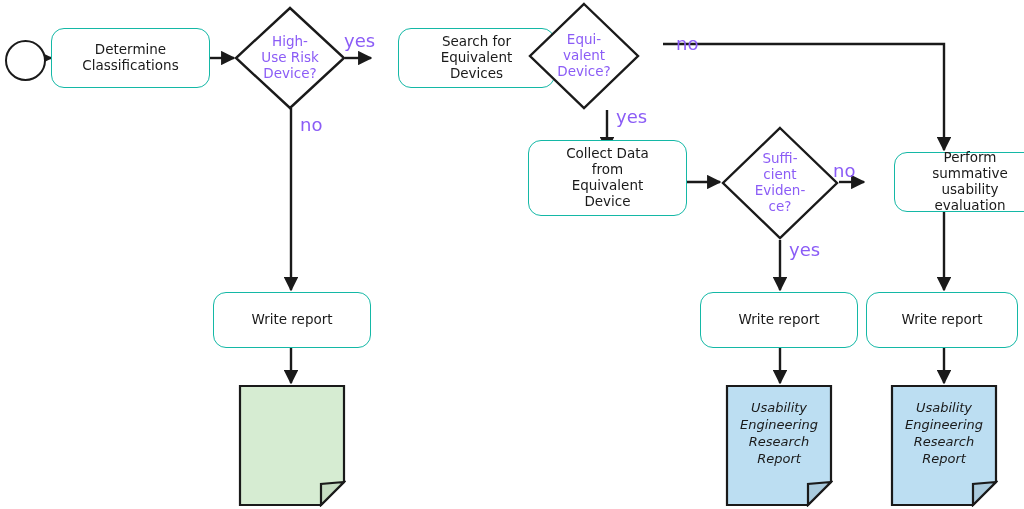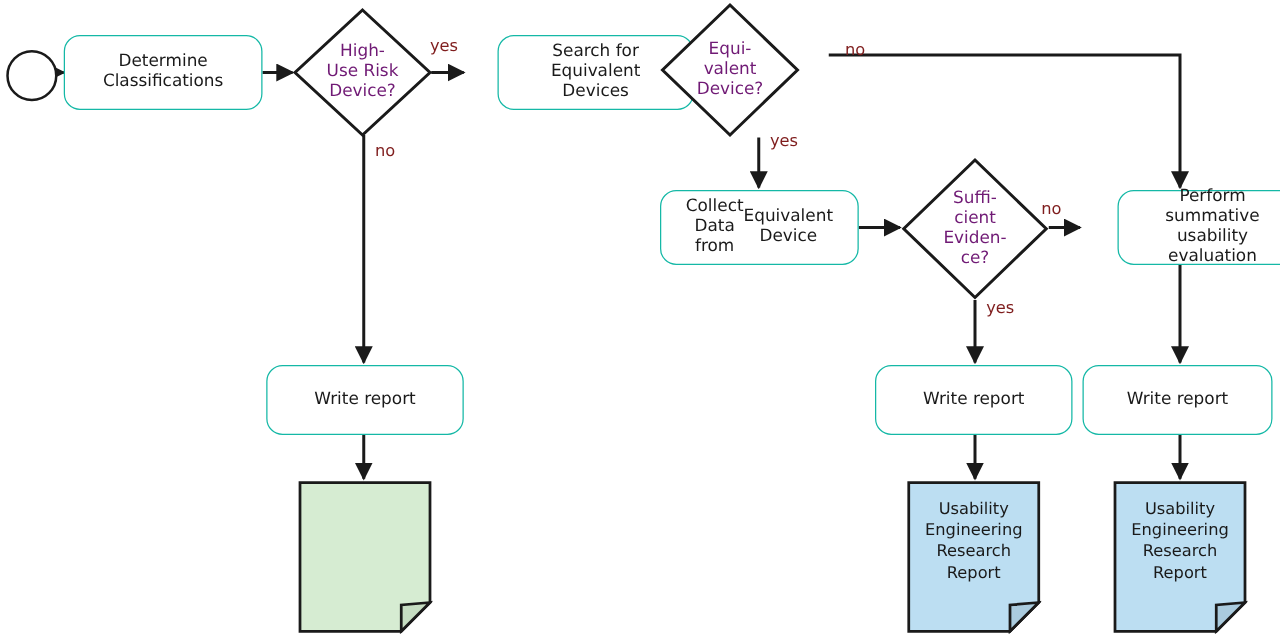--- a/index.html
+++ b/index.html
@@ -65,55 +65,56 @@
     position: absolute;
     left: 0;
     top: 0;
     width: 100%;
     height: 100%;
     display: flex;
     align-items: center;
     justify-content: center;
     text-align: center;
     font-size: 13.5px;
-    color: #701a75;
+    color: #8b5cf6;
     line-height: 1.17;
   }
   
   .start-node {
     position: absolute;
     border: 2.5px solid #1a1a1a;
     border-radius: 50%;
     background: #ffffff;
   }
   
   .doc-wrap {
     position: absolute;
+    font-style: italic;
   }
   .doc-wrap svg {
     position: absolute;
     left: 0;
     top: 0;
     display: block;
   }
   .doc-label {
     position: absolute;
     left: 0;
     top: 0;
     width: 100%;
     text-align: center;
     font-size: 13px;
     color: #1a1a1a;
     line-height: 1.3;
   }
   
   .elabel {
     position: absolute;
-    font-size: 13px;
-    color: #7f1d1d;
+    font-size: 18px;
+    color: #8b5cf6;
     white-space: nowrap;
   }
 </style>
 </head>
 <body>
 
 <div id="canvas">
 
   <svg id="edges" viewBox="0 0 1024 509" width="1024" height="509" xmlns="http://www.w3.org/2000/svg">
     <defs>
@@ -184,21 +185,21 @@
     </svg>
     <div class="diamond-label">
       <div>
         <div>Equi-</div>
         <div>valent</div>
         <div>Device?</div>
       </div>
     </div>
   </div>
 
-  <div class="node proc" style="left:528px; top:152px; width:159px; height:60px; ">
+  <div class="node proc" style="left:528px; top:140px; width:159px; height:76px; flex-direction:column;">
     <span>Collect Data from</span>
     <span>Equivalent Device</span>
   </div>
 
   <div class="diamond-wrap" style="left:721px; top:126px; width:118px; height:114px;">
     <svg width="118" height="114" viewBox="0 0 118 114" xmlns="http://www.w3.org/2000/svg">
       <polygon points="59,2 116,57 59,112 2,57" fill="#ffffff" stroke="#1a1a1a" stroke-width="2.4"></polygon>
     </svg>
     <div class="diamond-label">
       <div>

